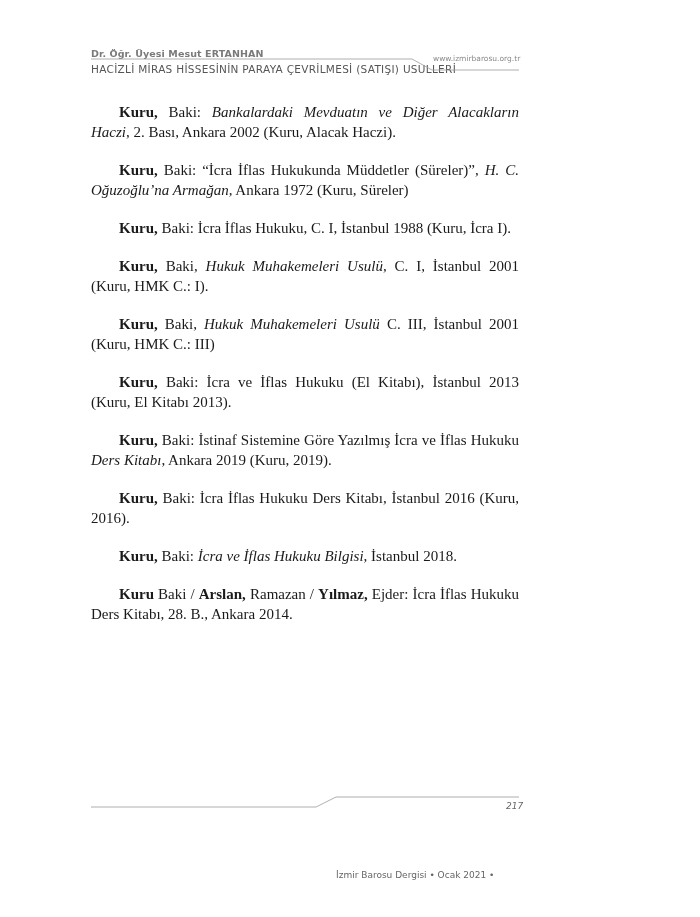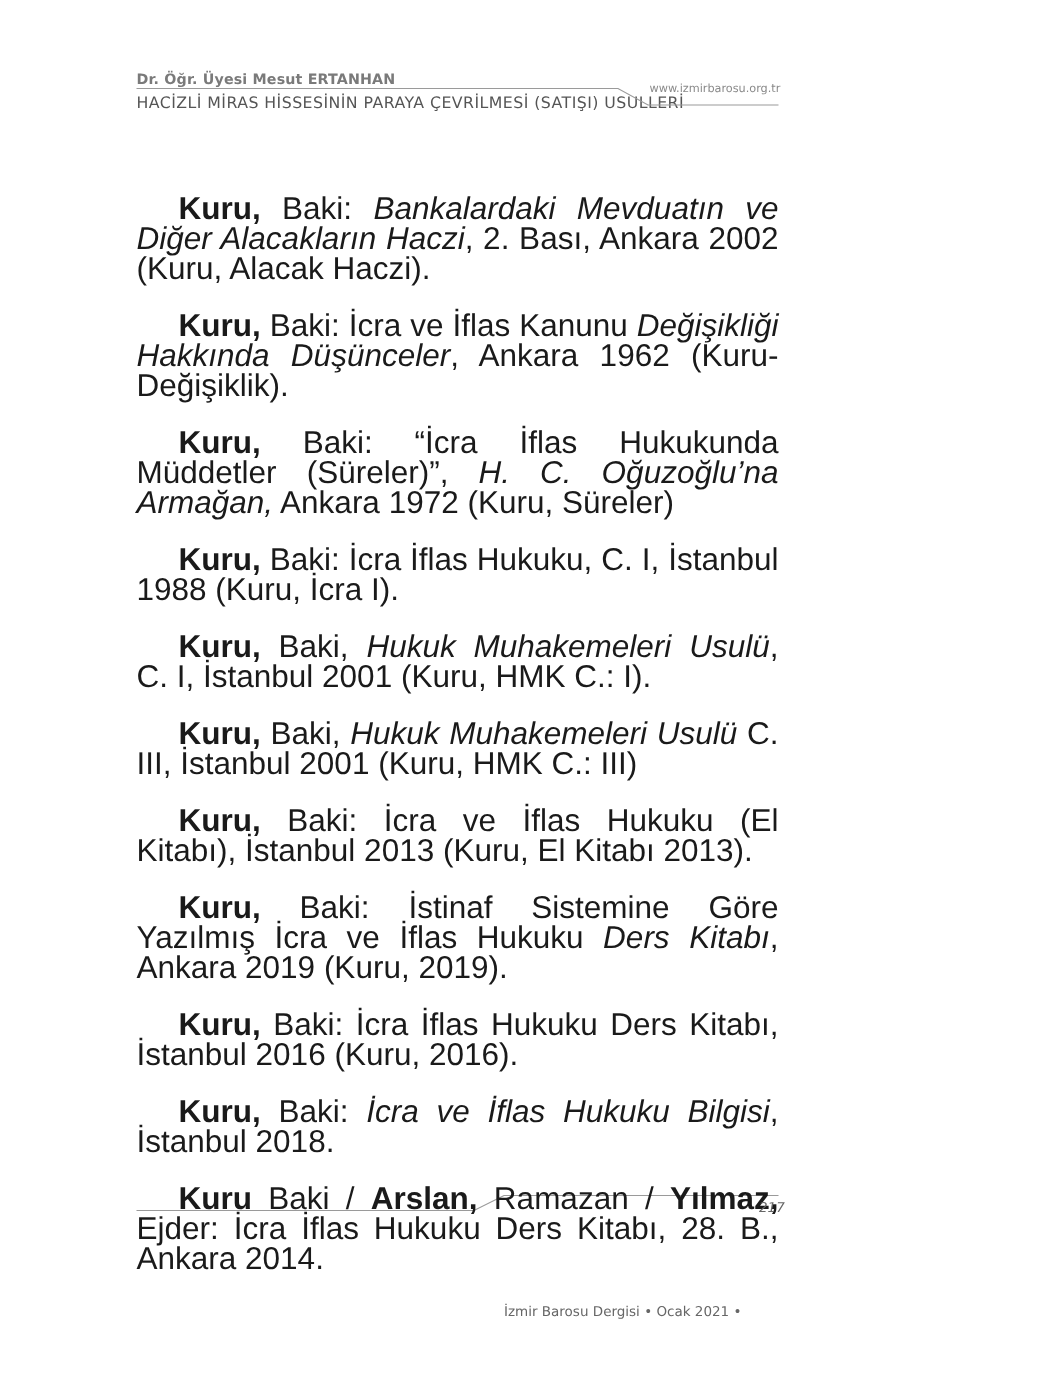--- a/index.html
+++ b/index.html
@@ -14,22 +14,22 @@
     font-family: "DejaVu Sans", sans-serif; font-size: 10.5px;
     color: #555555; letter-spacing: 0.3px; white-space: nowrap; text-align: right;
   }
   .header-url {
     position: absolute; left: 433px; top: 54px;
     font-family: "DejaVu Sans", sans-serif; font-size: 7.5px;
     color: #8a8a8a; white-space: nowrap;
   }
   .rule-svg { position: absolute; left: 0; top: 0; }
   .body {
-    position: absolute; left: 91px; top: 130px; width: 428px;
-    font-family: Liberation Sans, sans-serif; font-size: 21px;
+    position: absolute; left: 91px; top: 102px; width: 428px;
+    font-family: Liberation Serif, serif; font-size: 15px;
     line-height: 20px; color: #1a1a1a;
   }
   .entry { text-indent: 28px; text-align: justify; margin: 0 0 18px 0; }
   .entry b { font-weight: bold; }
   .footer-text {
     position: absolute; left: 336px; top: 826px;
     font-family: "DejaVu Sans", sans-serif; font-size: 9px;
     color: #666666; white-space: nowrap; margin-top: 44px;
   }
   .footer-page {
@@ -46,21 +46,20 @@
   <div class="header-url">www.izmirbarosu.org.tr</div>
 </div>
 
 <svg class="rule-svg" width="700" height="917">
   <polyline points="91,59 412,59 432,70 519,70" fill="none" stroke="#9a9a9a" stroke-width="0.8"></polyline>
   <polyline points="91,807 316,807 336,797 519,797" fill="none" stroke="#9a9a9a" stroke-width="0.8"></polyline>
 </svg>
 
 <div class="body" id="bib">
     <p class="entry"><b>Kuru,</b><span> Baki: </span><i>Bankalardaki Mevduatın ve Diğer Alacakların Haczi</i><span>, 2. Bası, Ankara 2002 (Kuru, Alacak Haczi).</span></p>
-    <p class="entry"><b>Kuru,</b><span> Baki: İcra ve İflas Kanunu </span><i>Değişikliği Hakkında Düşünceler</i><span>, Ankara 1962 (Kuru-Değişiklik).</span></p>
     <p class="entry"><b>Kuru,</b><span> Baki: “İcra İflas Hukukunda Müddetler (Süreler)”, </span><i>H. C. Oğuzoğlu’na Armağan,</i><span> Ankara 1972 (Kuru, Süreler)</span></p>
     <p class="entry"><b>Kuru,</b><span> Baki: İcra İflas Hukuku, C. I, İstanbul 1988 (Kuru, İcra I).</span></p>
     <p class="entry"><b>Kuru,</b><span> Baki, </span><i>Hukuk Muhakemeleri Usulü</i><span>, C. I, İstanbul 2001 (Kuru, HMK C.: I).</span></p>
     <p class="entry"><b>Kuru,</b><span> Baki, </span><i>Hukuk Muhakemeleri Usulü</i><span> C. III, İstanbul 2001 (Kuru, HMK C.: III)</span></p>
     <p class="entry"><b>Kuru,</b><span> Baki: İcra ve İflas Hukuku (El Kitabı), İstanbul 2013 (Kuru, El Kitabı 2013).</span></p>
     <p class="entry"><b>Kuru,</b><span> Baki: İstinaf Sistemine Göre Yazılmış İcra ve İflas Hukuku </span><i>Ders Kitabı</i><span>, Ankara 2019 (Kuru, 2019).</span></p>
     <p class="entry"><b>Kuru,</b><span> Baki:  İcra İflas Hukuku Ders Kitabı, İstanbul 2016 (Kuru, 2016).</span></p>
     <p class="entry"><b>Kuru,</b><span> Baki: </span><i>İcra ve İflas Hukuku Bilgisi</i><span>, İstanbul 2018.</span></p>
     <p class="entry"><b>Kuru</b><span> Baki / </span><b>Arslan,</b><span> Ramazan / </span><b>Yılmaz,</b><span> Ejder: İcra İflas Hukuku Ders Kitabı, 28. B., Ankara 2014.</span></p>
   </div>

